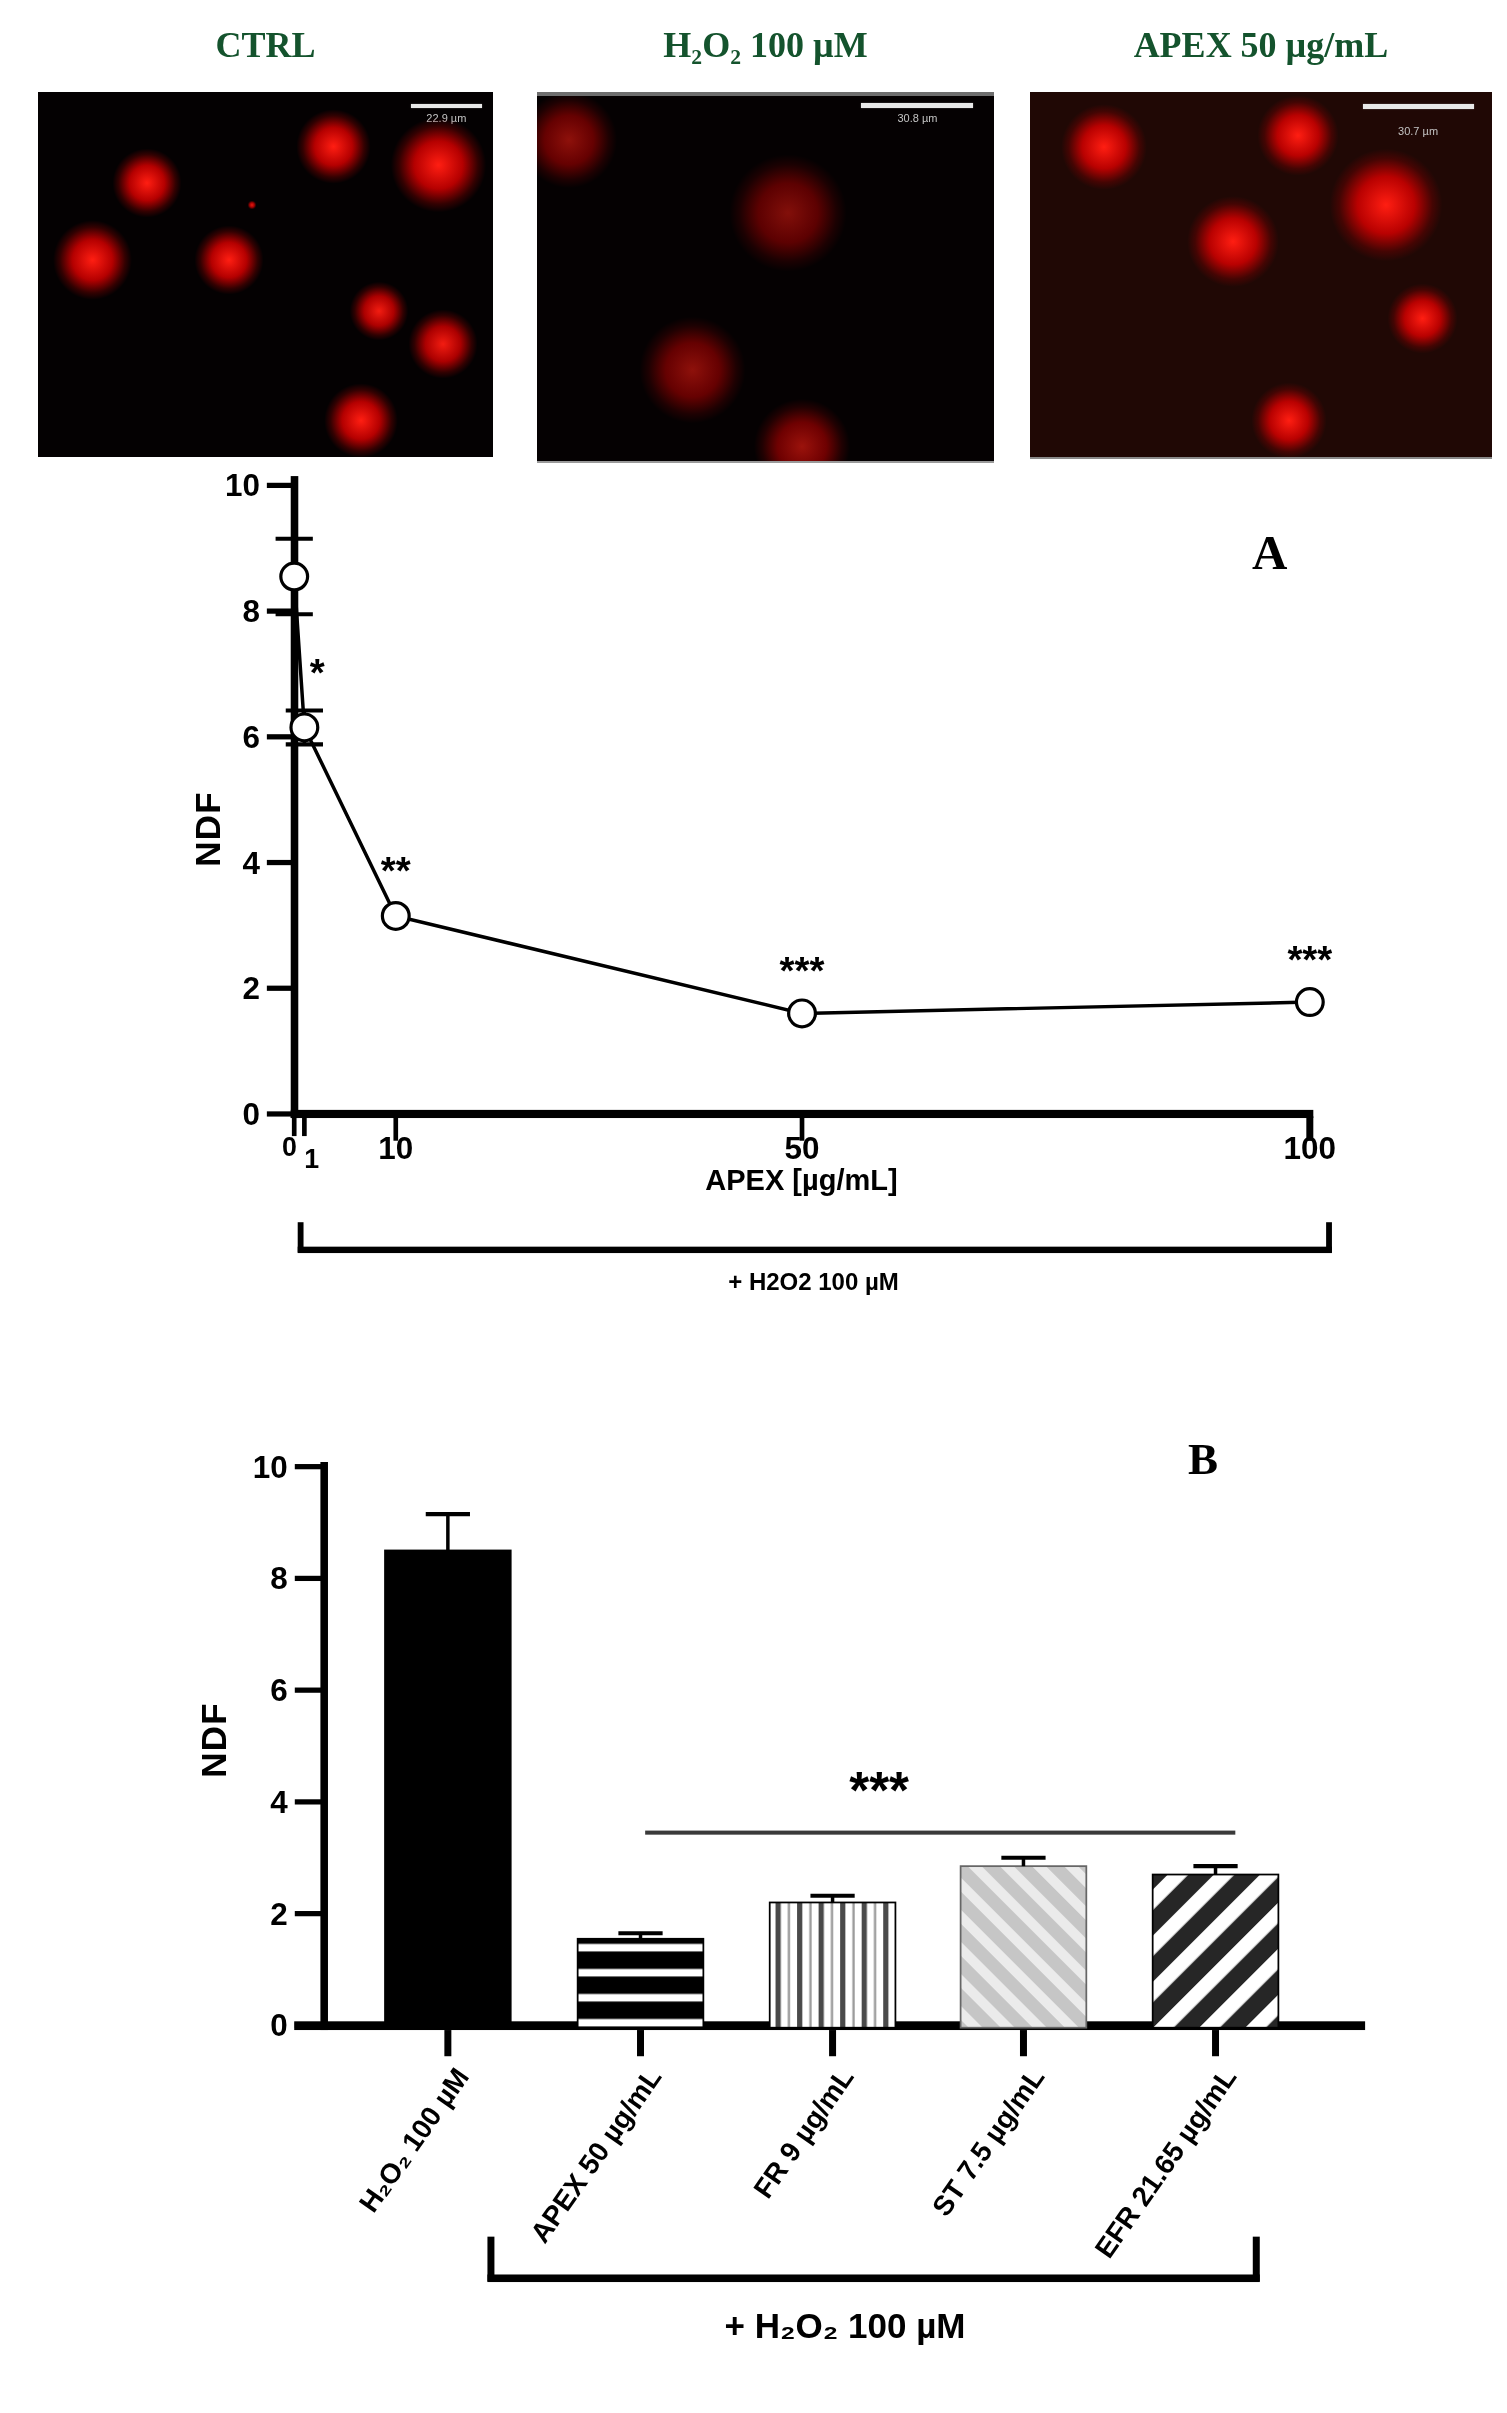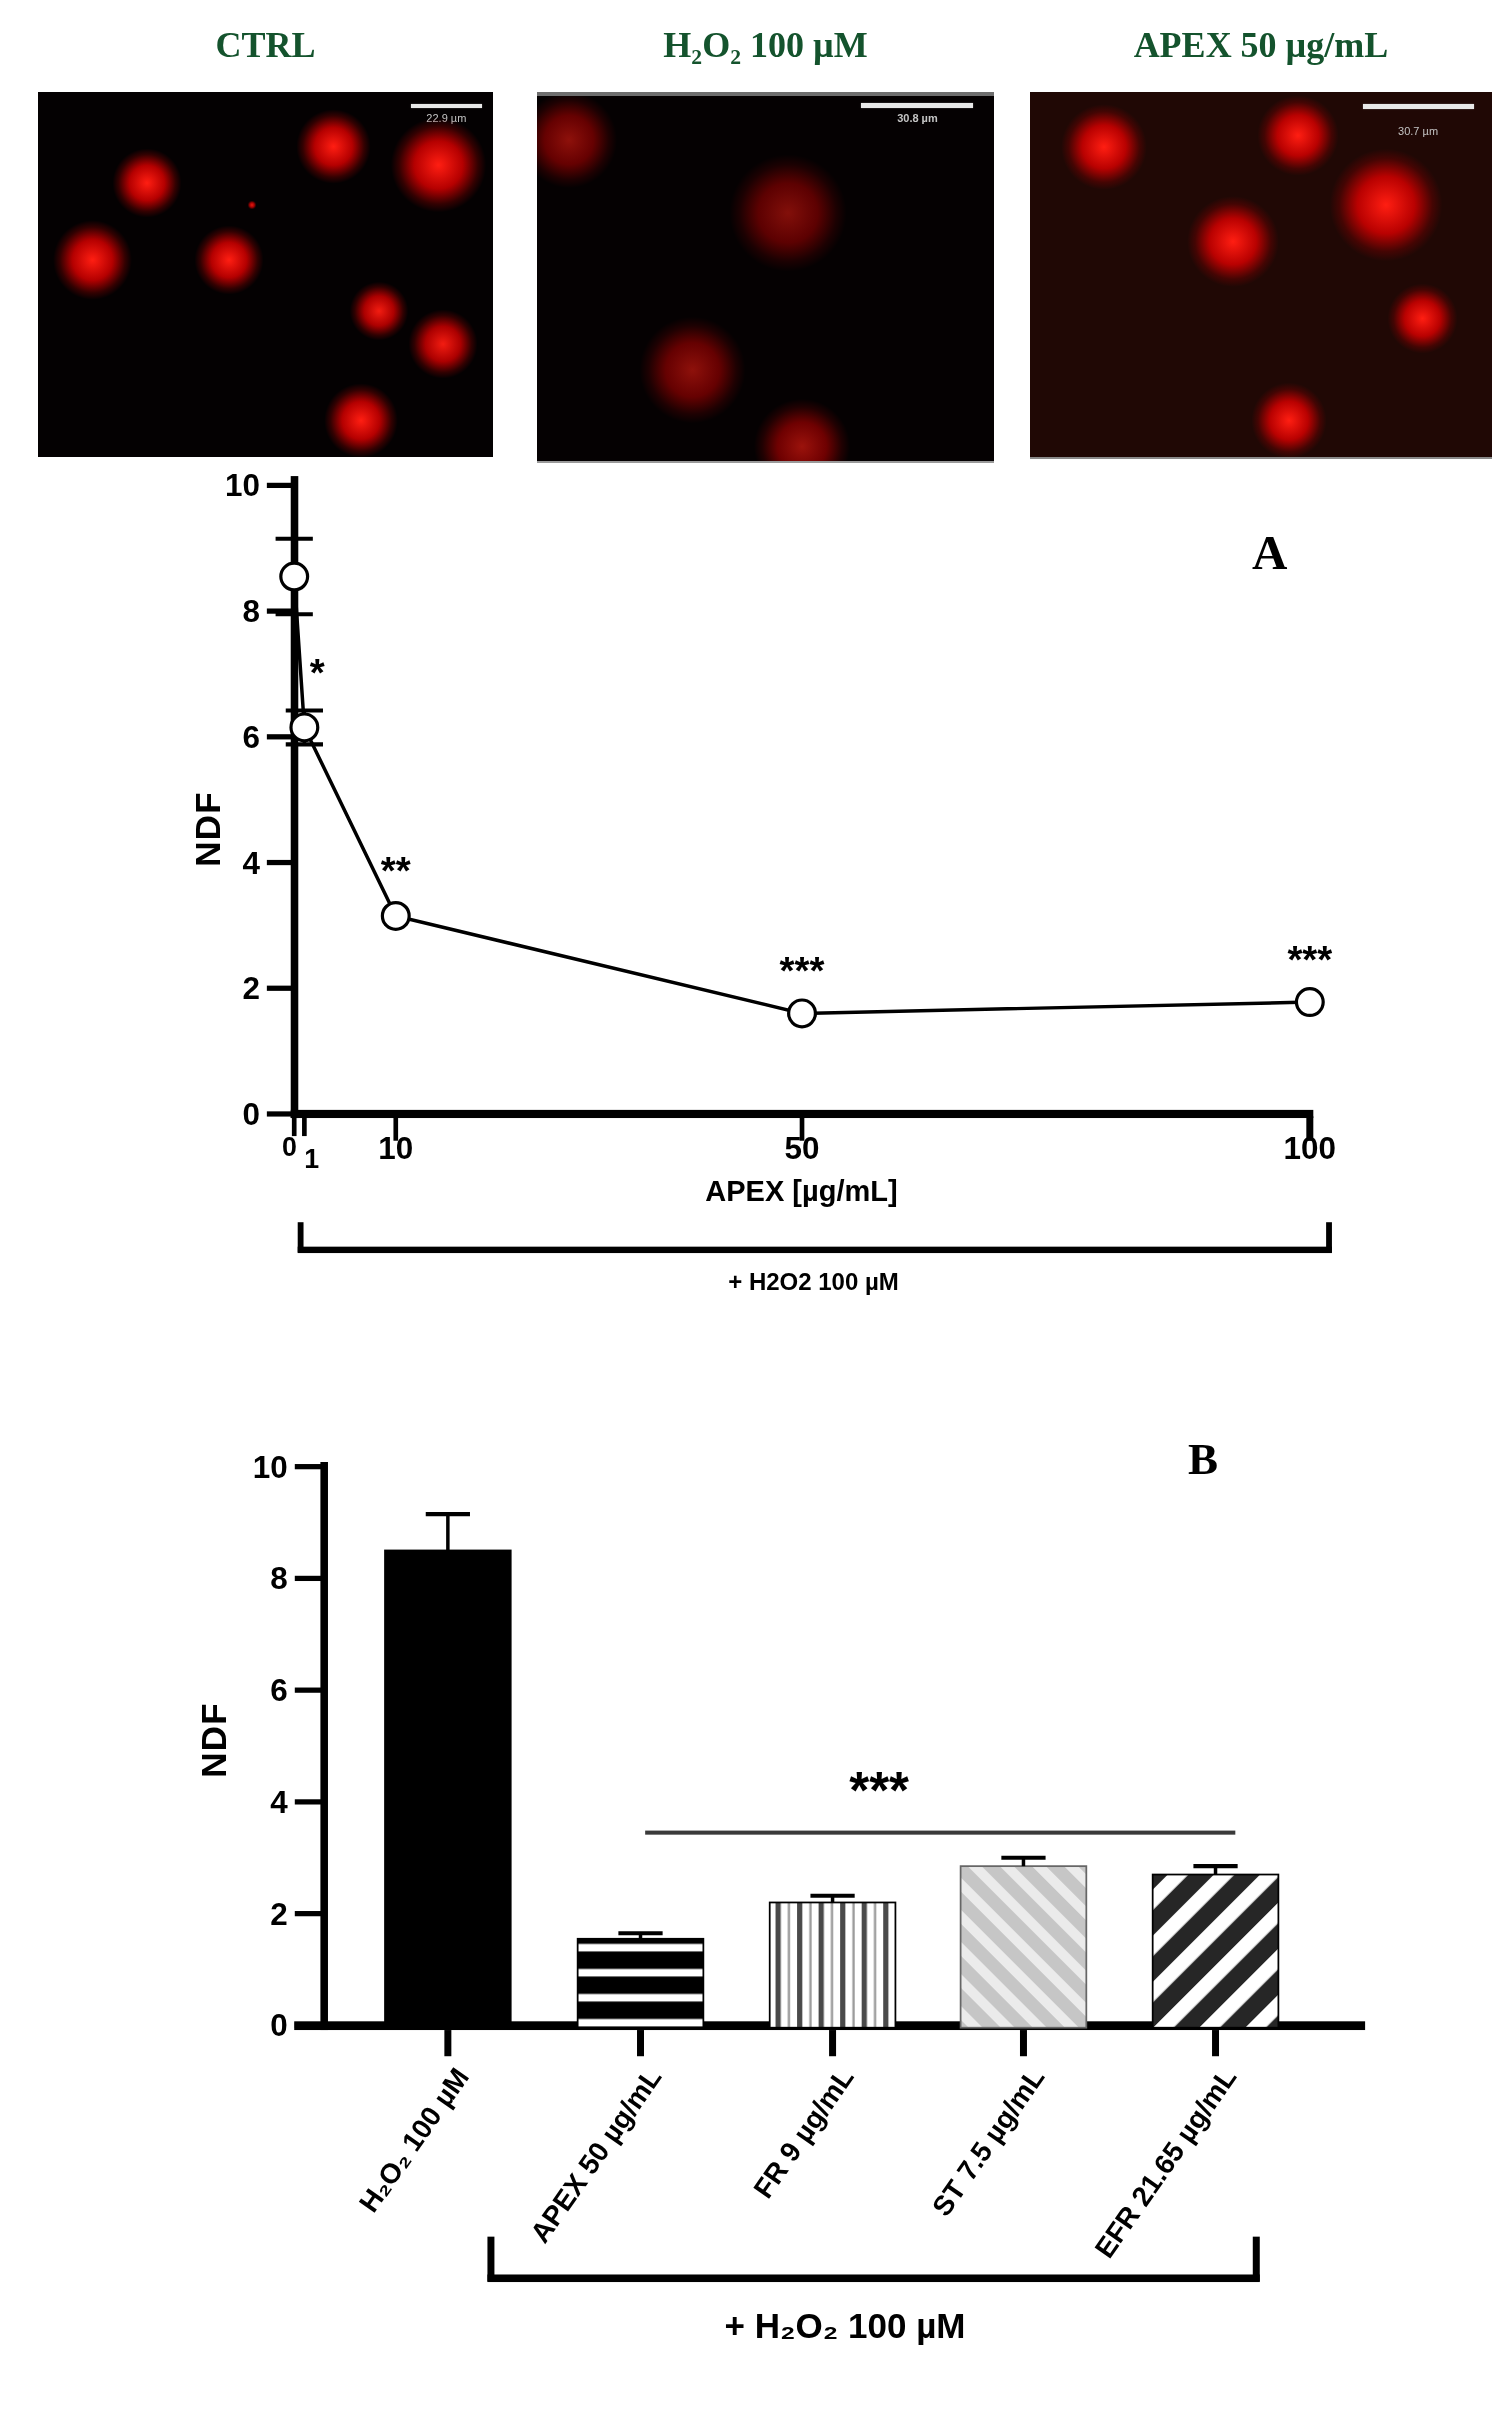--- a/index.html
+++ b/index.html
@@ -24,21 +24,21 @@
   text.sigB{font-family:"Liberation Sans",sans-serif;font-weight:700;font-size:88px;fill:#000;}
   
   .panel-letter{position:absolute;font-family:"Liberation Serif",serif;font-weight:700;color:#000;}
   .panel-letter.a{left:1252px;top:524px;font-size:49px;}
   .panel-letter.b{left:1188px;top:1433px;font-size:45px;}
   .ndf-label{position:absolute;width:128px;text-align:center;font-weight:700;font-size:35px;
     letter-spacing:1.2px;color:#000;transform:rotate(-90deg);}
   .ndf-label.a{left:144px;top:809px;}
   .ndf-label.b{left:150px;top:1720px;}
   .xlabel-a{position:absolute;left:627px;top:1164px;width:349px;text-align:center;
-    font-weight:700;font-size:29px;color:#000;margin-top:11px;}
+    font-weight:700;font-size:29px;color:#000;}
   .bracket-label-a{position:absolute;left:610px;top:1268px;width:407px;text-align:center;
     font-weight:700;font-size:24px;color:#000;}
   .bracket-label-b{position:absolute;left:612px;top:2306px;width:466px;text-align:center;
     font-weight:700;font-size:35px;color:#000;}
 </style>
 </head>
 <body>
 
 <div class="page">
 
@@ -54,21 +54,21 @@
       <div class="blob" style="width: 20.15%; height: 25.0991%; left: 31.925%; top: 33.4504%; background: radial-gradient(closest-side, rgb(255, 30, 18) 0%, rgba(212, 0, 0, 0.85) 38%, rgba(128, 0, 0, 0.38) 62%, rgba(60, 0, 0, 0) 75%);"></div>
       <div class="blob" style="width: 21.7%; height: 27.0298%; left: 54.15%; top: 1.48509%; background: radial-gradient(closest-side, rgb(255, 30, 18) 0%, rgba(212, 0, 0, 0.85) 38%, rgba(128, 0, 0, 0.38) 62%, rgba(60, 0, 0, 0) 75%);"></div>
       <div class="blob" style="width: 27.9%; height: 34.7526%; left: 74.05%; top: 2.62368%; background: radial-gradient(closest-side, rgb(255, 30, 18) 0%, rgba(212, 0, 0, 0.85) 38%, rgba(128, 0, 0, 0.38) 62%, rgba(60, 0, 0, 0) 75%);"></div>
       <div class="blob" style="width: 17.05%; height: 21.2377%; left: 66.475%; top: 49.3811%; background: radial-gradient(closest-side, rgba(255, 30, 18, 0.95) 0%, rgba(212, 0, 0, 0.808) 38%, rgba(128, 0, 0, 0.36) 62%, rgba(60, 0, 0, 0) 75%);"></div>
       <div class="blob" style="width: 20.15%; height: 25.0991%; left: 78.925%; top: 56.4504%; background: radial-gradient(closest-side, rgba(255, 30, 18, 0.95) 0%, rgba(212, 0, 0, 0.808) 38%, rgba(128, 0, 0, 0.36) 62%, rgba(60, 0, 0, 0) 75%);"></div>
       <div class="blob" style="width: 21.7%; height: 27.0298%; left: 60.15%; top: 76.4851%; background: radial-gradient(closest-side, rgb(255, 30, 18) 0%, rgba(212, 0, 0, 0.85) 38%, rgba(128, 0, 0, 0.38) 62%, rgba(60, 0, 0, 0) 75%);"></div>
       <div class="blob" style="width: 2.79%; height: 3.47526%; left: 45.605%; top: 29.2624%; background: radial-gradient(closest-side, rgba(255, 30, 18, 0.9) 0%, rgba(212, 0, 0, 0.765) 38%, rgba(128, 0, 0, 0.34) 62%, rgba(60, 0, 0, 0) 75%);"></div>
     </div>
   <div class="micro-img m1" id="micro-1" style="left:537px;width:457px;">
     <div class="scalebar" style="left:71%;width:24.5%;top:2.0%;"></div>
-    <div class="scalebar-label" style="left:71%;width:24.5%;top:4.4%;font-weight:bold;">30.8 µm</div>
+    <div class="scalebar-label" style="left:71%;width:24.5%;top:4.4%;">30.8 µm</div>
   <div class="blob" style="width: 27.9%; height: 34.9306%; left: -6.95%; top: -5.46531%; background: radial-gradient(closest-side, rgba(255, 30, 18, 0.55) 0%, rgba(212, 0, 0, 0.467) 38%, rgba(128, 0, 0, 0.208) 62%, rgba(60, 0, 0, 0) 75%);"></div>
       <div class="blob" style="width: 34.1%; height: 42.693%; left: 37.95%; top: 10.6535%; background: radial-gradient(closest-side, rgba(255, 30, 18, 0.5) 0%, rgba(212, 0, 0, 0.424) 38%, rgba(128, 0, 0, 0.19) 62%, rgba(60, 0, 0, 0) 75%);"></div>
       <div class="blob" style="width: 31%; height: 38.8118%; left: 18.5%; top: 55.5941%; background: radial-gradient(closest-side, rgba(255, 30, 18, 0.55) 0%, rgba(212, 0, 0, 0.467) 38%, rgba(128, 0, 0, 0.208) 62%, rgba(60, 0, 0, 0) 75%);"></div>
       <div class="blob" style="width: 27.9%; height: 34.9306%; left: 44.05%; top: 78.5347%; background: radial-gradient(closest-side, rgba(255, 30, 18, 0.6) 0%, rgba(212, 0, 0, 0.51) 38%, rgba(128, 0, 0, 0.227) 62%, rgba(60, 0, 0, 0) 75%);"></div>
     </div>
   <div class="micro-img m2" id="micro-2" style="left:1030px;width:462px;">
     <div class="scalebar" style="left:72%;width:24%;top:3.4%;"></div>
     <div class="scalebar-label" style="left:72%;width:24%;top:5.6%;margin-top:13px;">30.7 µm</div>
   <div class="blob" style="width: 24.8%; height: 31.3659%; left: 3.6%; top: -0.682935%; background: radial-gradient(closest-side, rgb(255, 30, 18) 0%, rgba(212, 0, 0, 0.85) 38%, rgba(128, 0, 0, 0.38) 62%, rgba(60, 0, 0, 0) 75%);"></div>
       <div class="blob" style="width: 23.25%; height: 29.4055%; left: 46.375%; top: -2.70275%; background: radial-gradient(closest-side, rgb(255, 30, 18) 0%, rgba(212, 0, 0, 0.85) 38%, rgba(128, 0, 0, 0.38) 62%, rgba(60, 0, 0, 0) 75%);"></div>

